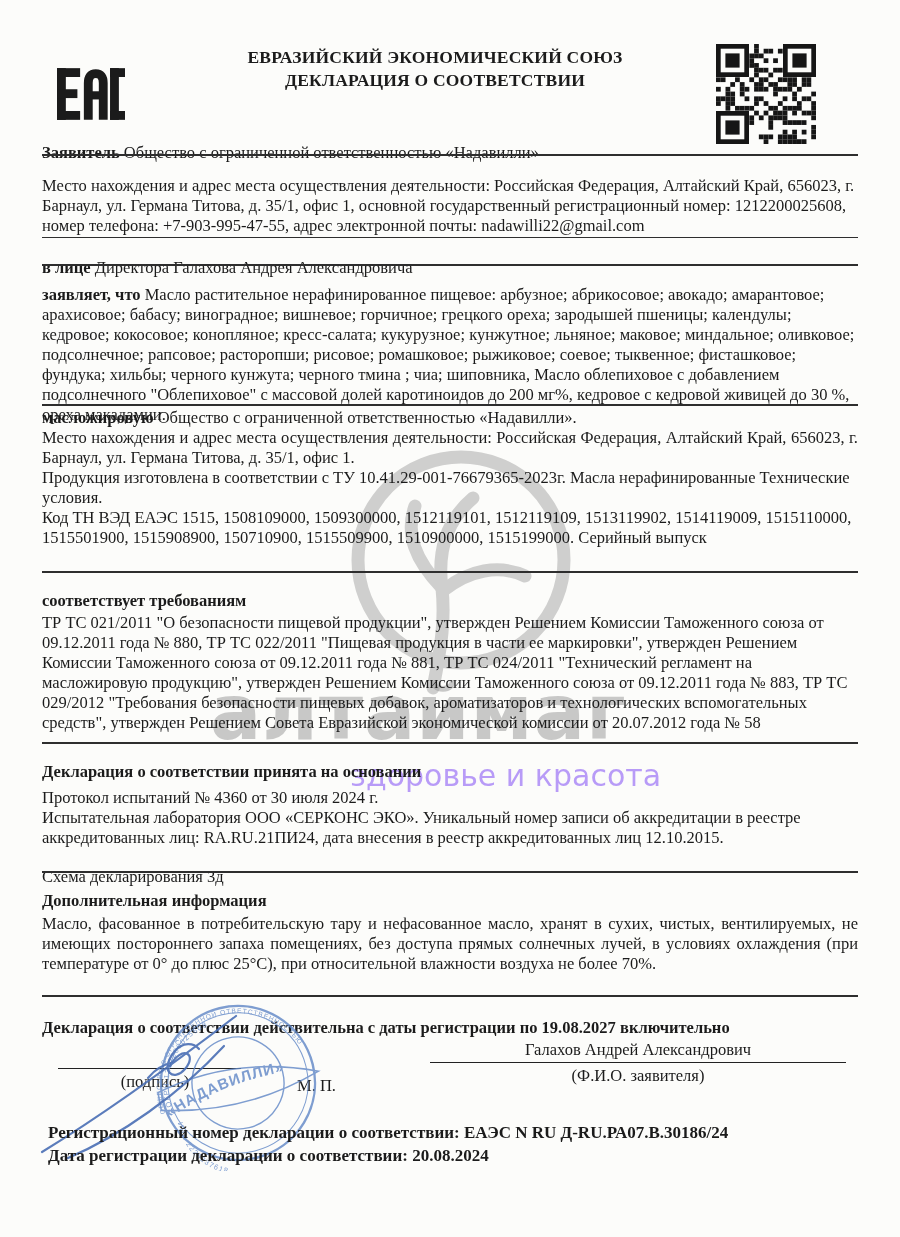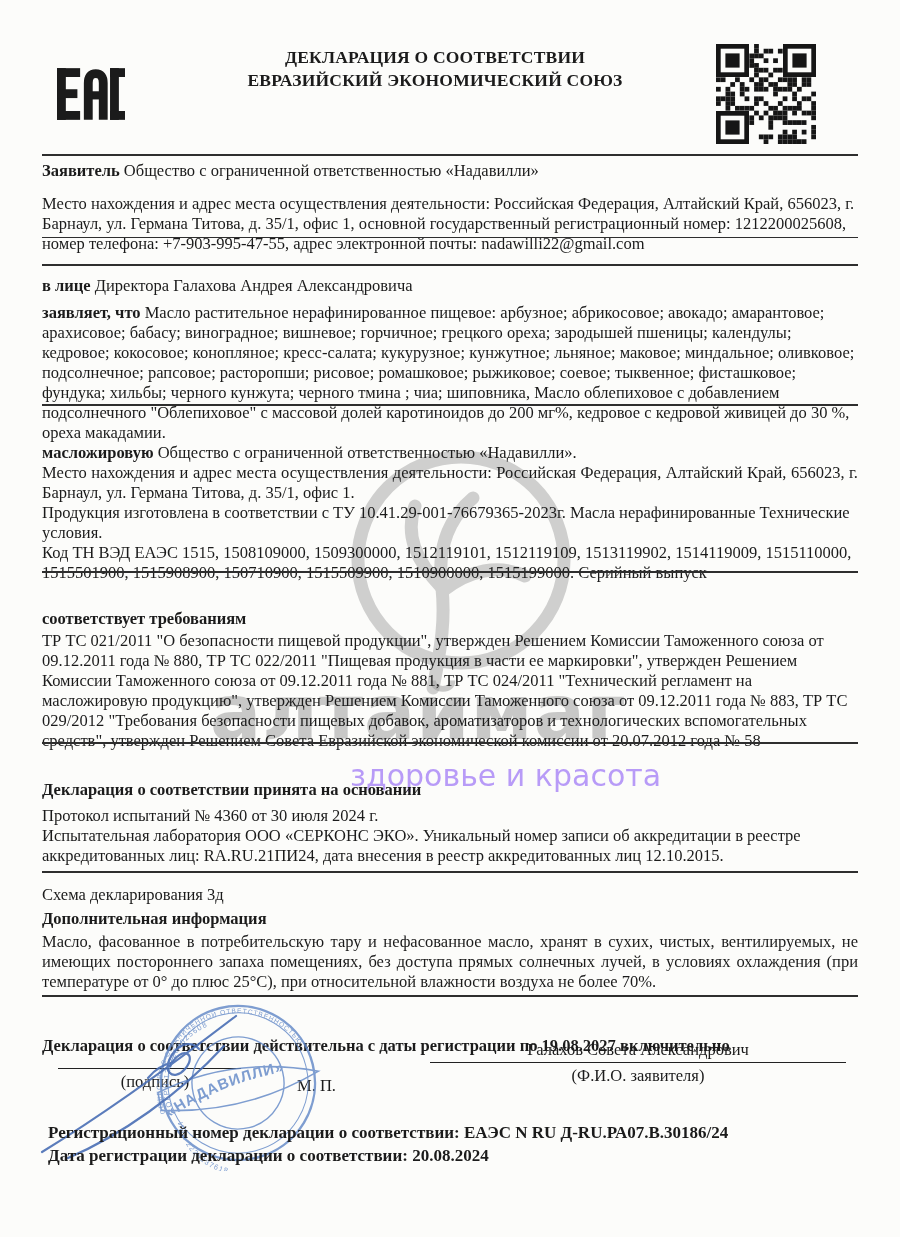--- a/index.html
+++ b/index.html
@@ -4,21 +4,21 @@
 <style>
   html,body{margin:0;padding:0;background:#e8e8e8;}
   .page{position:relative;width:900px;height:1237px;background:#fcfcfa;overflow:hidden;
         font-family:"Liberation Serif", serif;color:#1b1b1b;}
   
   .eac-logo{position:absolute;left:57px;top:56px;}
   .title{position:absolute;left:150px;top:46px;width:570px;text-align:center;
          font-weight:bold;font-size:17.5px;line-height:23px;letter-spacing:.2px;}
   .qr{position:absolute;left:716px;top:44px;width:100px;height:100px;}
   
-  .p{position:absolute;left:42px;width:816px;font-size:16.5px;line-height:20px;margin-top:35px;}
+  .p{position:absolute;left:42px;width:816px;font-size:16.5px;line-height:20px;}
   .just{text-align:justify;}
   .b{font-weight:bold;}
   .rule{position:absolute;left:42px;width:816px;border-top:2px solid #2e2e2e;height:0;}
   .rule.thin{border-top-width:1.6px;}
   
   .wm-logo{position:absolute;left:345px;top:438px;opacity:.45;}
   .wm-brand{position:absolute;left:210px;top:668px;font-family:"DejaVu Sans",sans-serif;
             font-weight:bold;font-size:76px;letter-spacing:1px;color:#9f9f9f;opacity:.55;text-align:right;}
   .wm-tag{position:absolute;left:350px;top:758px;font-family:"DejaVu Sans",sans-serif;
           font-size:30px;color:#8b5cf6;opacity:.6;}
@@ -55,22 +55,22 @@
         <rect x="0" y="63" width="34" height="13"></rect>
       <rect x="46" y="34" width="22" height="12"></rect>
       <rect x="78" y="0" width="13" height="76"></rect>
         <rect x="78" y="0" width="22" height="13"></rect>
       <rect x="78" y="63" width="22" height="13"></rect>
     </g>
     <path d="M46 76 V22 Q46 8 57 8 Q68 8 68 22 V76" fill="none" stroke="#1b1b1b" stroke-width="13"></path>
   </svg>
 
   <div class="title">
+    <div>ЕВРАЗИЙСКИЙ ЭКОНОМИЧЕСКИЙ СОЮЗ</div>
     <div>ДЕКЛАРАЦИЯ О СООТВЕТСТВИИ</div>
-    <div>ЕВРАЗИЙСКИЙ ЭКОНОМИЧЕСКИЙ СОЮЗ</div>
   </div>
 
   <svg class="qr" viewBox="0 0 100 100">
     <g fill="#161616">
       <rect x="0" y="0" width="33" height="33"></rect>
         <rect x="67" y="0" width="33" height="33"></rect>
         <rect x="0" y="67" width="33" height="33"></rect>
     </g>
     <g fill="#fcfcfa">
       <rect x="4.7" y="4.7" width="23.6" height="23.6"></rect>
@@ -253,21 +253,21 @@
 
   <p class="p b" style="top:874px">Дополнительная информация</p>
   <p class="p just" style="top:897px">Масло, фасованное в потребительскую тару и нефасованное масло, хранят в сухих, чистых, вентилируемых, не имеющих постороннего запаха помещениях, без доступа прямых солнечных лучей, в условиях охлаждения (при температуре от 0° до плюс 25°С), при относительной влажности воздуха не более 70%.</p>
   <div class="rule" style="top:995px"></div>
 
   <p class="p b" style="top:1001px">Декларация о соответствии действительна с даты регистрации по 19.08.2027 включительно</p>
 
   <div class="sig-line" style="left:58px;top:1068px;width:183px"></div>
   <div class="sig-cap" style="left:75px;top:1072px;width:160px">(подпись)</div>
   <div class="mp" style="left:297px;top:1050px">М. П.</div>
-  <div class="sig-cap" style="left:430px;top:1040px;width:416px">Галахов Совета Александрович</div>
+  <div class="sig-cap" style="left:430px;top:1040px;width:416px">Галахов Андрей Александрович</div>
   <div class="sig-line" style="left:430px;top:1062px;width:416px"></div>
   <div class="sig-cap" style="left:430px;top:1066px;width:416px">(Ф.И.О. заявителя)</div>
 
   <svg class="stamp" width="200" height="176" viewBox="0 0 200 176">
     <defs>
       <path id="arcTop" d="M 30 95 A 65 65 0 0 1 160 85"></path>
       <path id="arcOuter" d="M 22 100 A 76 76 0 0 1 174 88"></path>
       <path id="arcBot" d="M 32 112 A 62 62 0 0 0 158 120"></path>
       <path id="bandPath" d="M 18 108 Q 95 78 182 92"></path>
     </defs>

